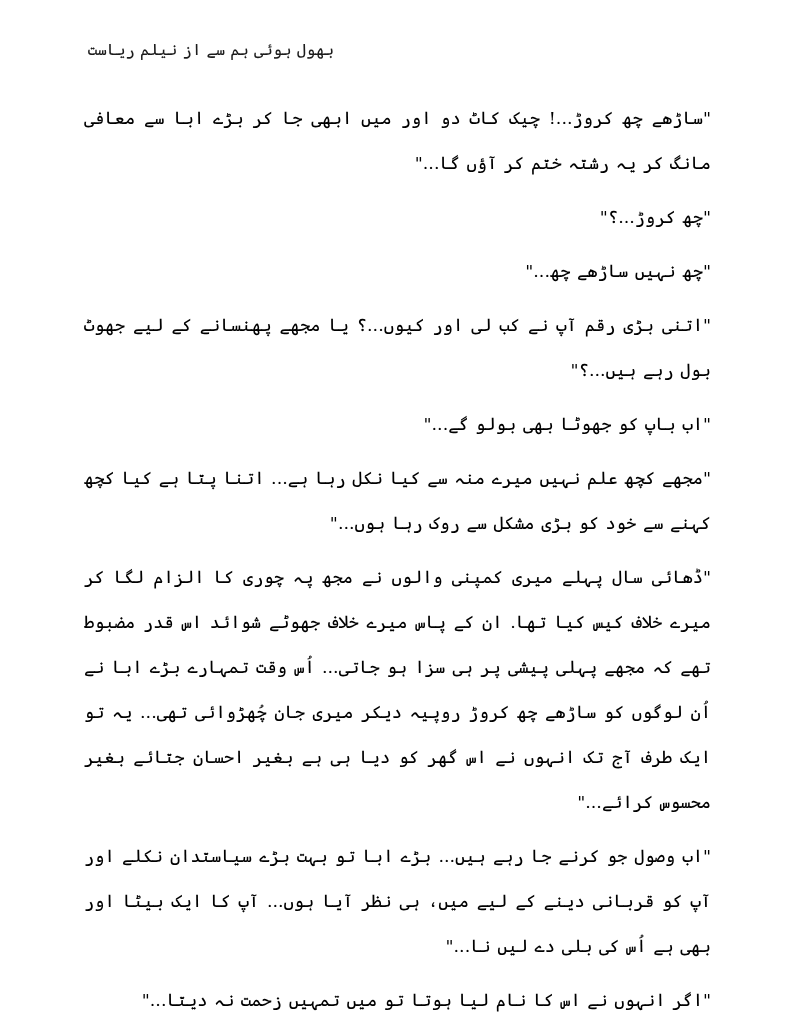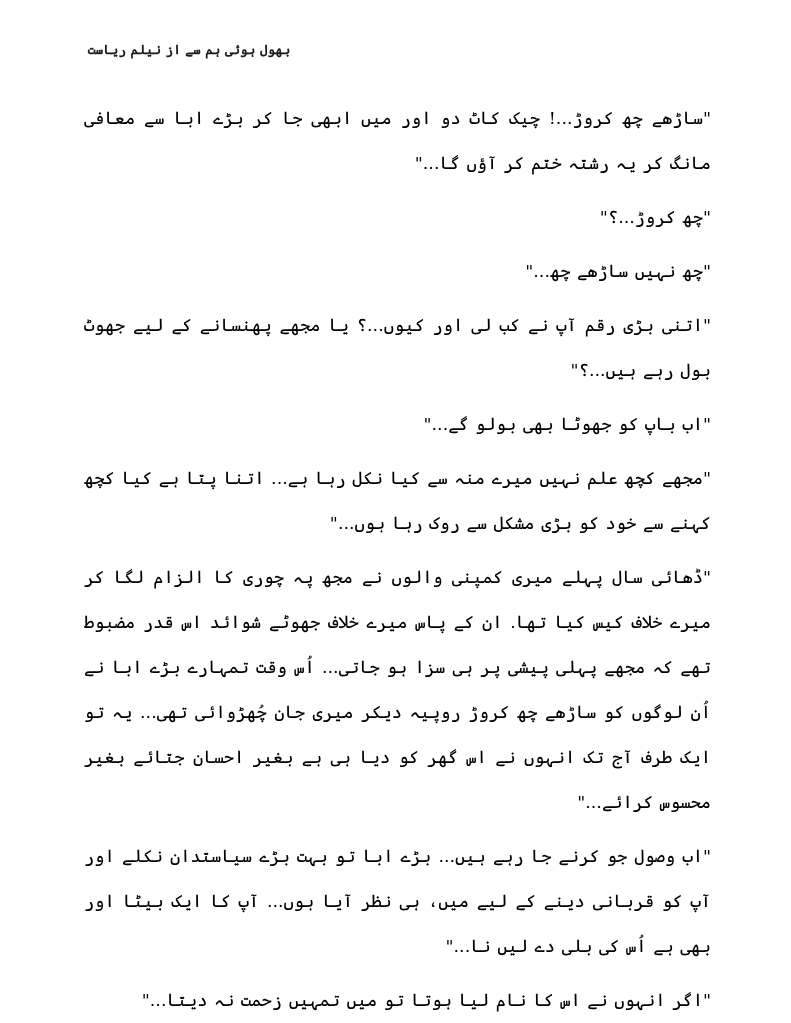--- a/index.html
+++ b/index.html
@@ -15,25 +15,24 @@
     overflow: hidden;
     color: #000000;
   }
   .doc-header {
     position: absolute;
     top: 41px;
     left: 88px;
     direction: rtl;
     unicode-bidi: plaintext;
     font-family: "DejaVu Serif", serif;
-    font-size: 13px;
+    font-size: 16px;
     line-height: 18px;
     color: #1c1c1c;
     white-space: nowrap;
-    font-weight: bold;
   }
   .doc-body {
     position: absolute;
     top: 96px;
     left: 84px;
     right: 80px;
     direction: rtl;
     text-align: justify;
     text-align-last: right;
     font-family: "DejaVu Serif", serif;

